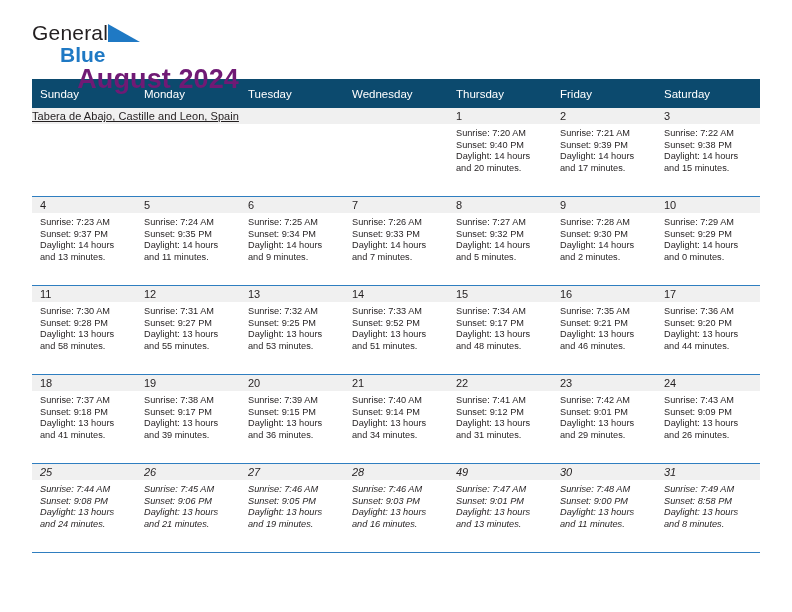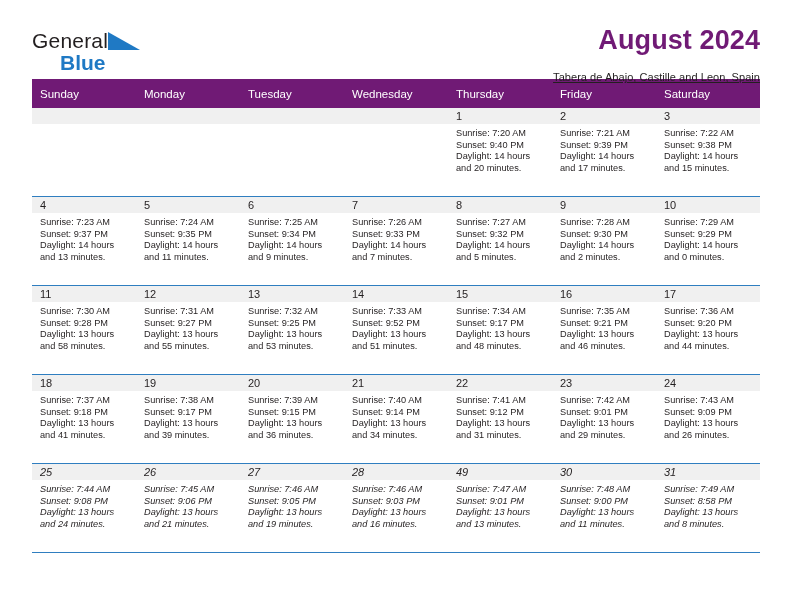--- a/index.html
+++ b/index.html
@@ -19,23 +19,24 @@
     height: 612px;
     position: relative;
     box-sizing: border-box;
     padding: 0 32px;
   }
   
   .header {
     display: flex;
     align-items: flex-start;
     justify-content: space-between;
-    padding-top: 26px;
+    padding-top: 18px;
     height: 72px;
     box-sizing: border-box;
+    flex-direction: column;
   }
   .brand {
     position: relative;
     width: 190px;
     padding-top: 4px;
   }
   .brand-line1 {
     font-size: 21px;
     color: #231f20;
     letter-spacing: .2px;
@@ -77,21 +78,21 @@
     text-decoration: underline;
   }
   
   .calendar {
     margin-top: 7px;
     width: 728px;
     border-collapse: collapse;
     table-layout: fixed;
   }
   .calendar th {
-    background: #701a75;
+    background: #0c4a6e;
     color: #ffffff;
     font-weight: normal;
     font-size: 11.5px;
     text-align: left;
     padding: 5px 0 5px 8px;
     height: 19px;
     border: none;
   }
   .calendar td {
     width: 104px;

